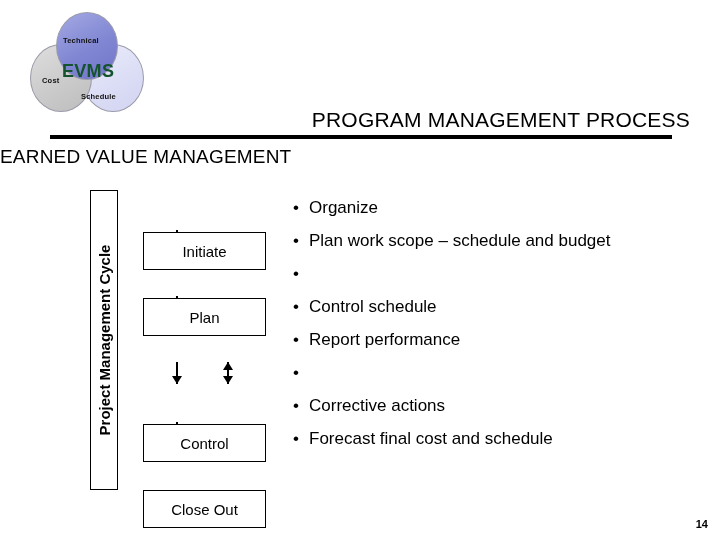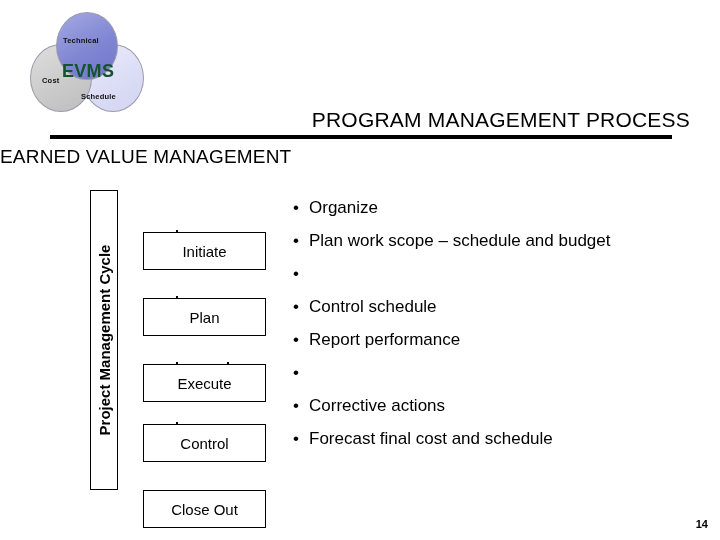--- a/index.html
+++ b/index.html
@@ -234,21 +234,20 @@
 
   <div class="conn-line" style="left:227px; top:362px; height:22px;"></div>
   <div class="arrowhead arrow-up" style="left:223px; top:362px;"></div>
   <div class="arrowhead arrow-down" style="left:223px; top:376px;"></div>
 
   <div class="conn-line" style="left:176px; top:422px; height:28px;"></div>
   <div class="arrowhead arrow-down" style="left:172px; top:442px;"></div>
 
   <div class="flow-box" id="box-initiate">Initiate</div>
   <div class="flow-box" id="box-plan">Plan</div>
-  <div class="flow-box" id="box-execute">Execute</div>
   <div class="flow-box" id="box-control">Control</div>
   <div class="flow-box" id="box-closeout">Close Out</div>
 
   <div id="bullet-list">
       <div class="bullet-row">
         <span class="bullet-dot">•</span>
         <span>Organize</span>
       </div>
       <div class="bullet-row">
         <span class="bullet-dot">•</span>

